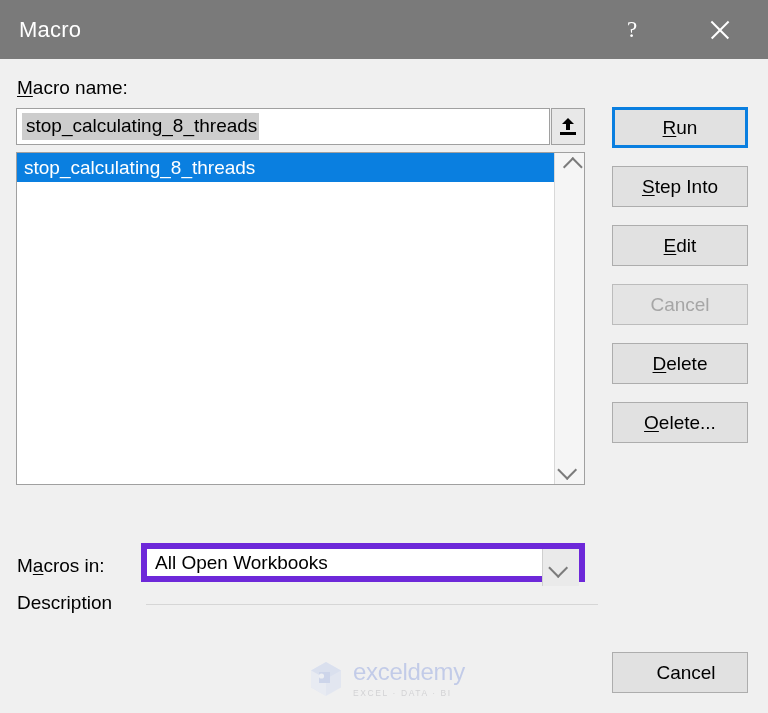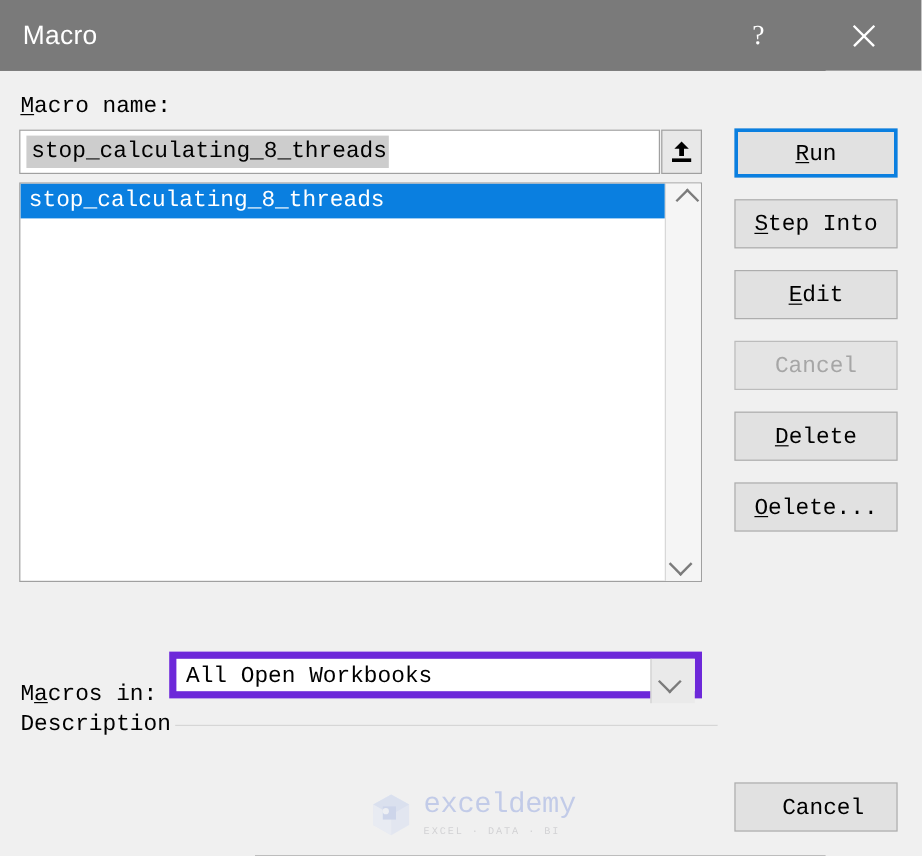--- a/index.html
+++ b/index.html
@@ -12,21 +12,21 @@
     background: #f0f0f0;
     font-family: "Liberation Sans", sans-serif;
     overflow: hidden;
     -webkit-font-smoothing: antialiased;
   }
 
   #dialog {
     position: relative;
     width: 688px;
     height: 713px;
-    background: #000000;
+    background: #0ea5e9;
     box-sizing: border-box;
   }
 
   
   #titlebar {
     position: absolute;
     left: 0; top: 0;
     width: 768px;
     height: 59px;
     background: #7a7a7a;
@@ -78,21 +78,20 @@
   #close-glyph::before { transform: rotate(45deg); }
   #close-glyph::after  { transform: rotate(-45deg); }
 
   
   #body-area {
     position: absolute;
     left: 0; top: 59px;
     width: 768px;
     height: 654px;
     background: #f0f0f0;
-    font-family: Liberation Mono, monospace;
   }
 
   .label {
     position: absolute;
     font-size: 19px;
     color: #000000;
     white-space: nowrap;
     line-height: 22px;
   }
   .accel {
@@ -217,21 +216,21 @@
   .chev {
     width: 12px;
     height: 12px;
     border-left: 2.2px solid #7b7b7b;
     border-bottom: 2.2px solid #7b7b7b;
   }
   .chev.up   { transform: rotate(135deg) translate(-2px, -2px); }
   .chev.down { transform: rotate(-45deg) translate(-2px, -2px); }
 
   
-  #macros-in-label { left: 17px; top: 508px; text-align: right; }
+  #macros-in-label { left: 17px; top: 496px; text-align: right; }
   #macros-in-select {
     position: absolute;
     left: 141px;
     top: 484px;
     width: 444px;
     height: 39px;
     background: #ffffff;
     border: 6px solid #6d28d9;
     box-sizing: border-box;
     display: flex;

